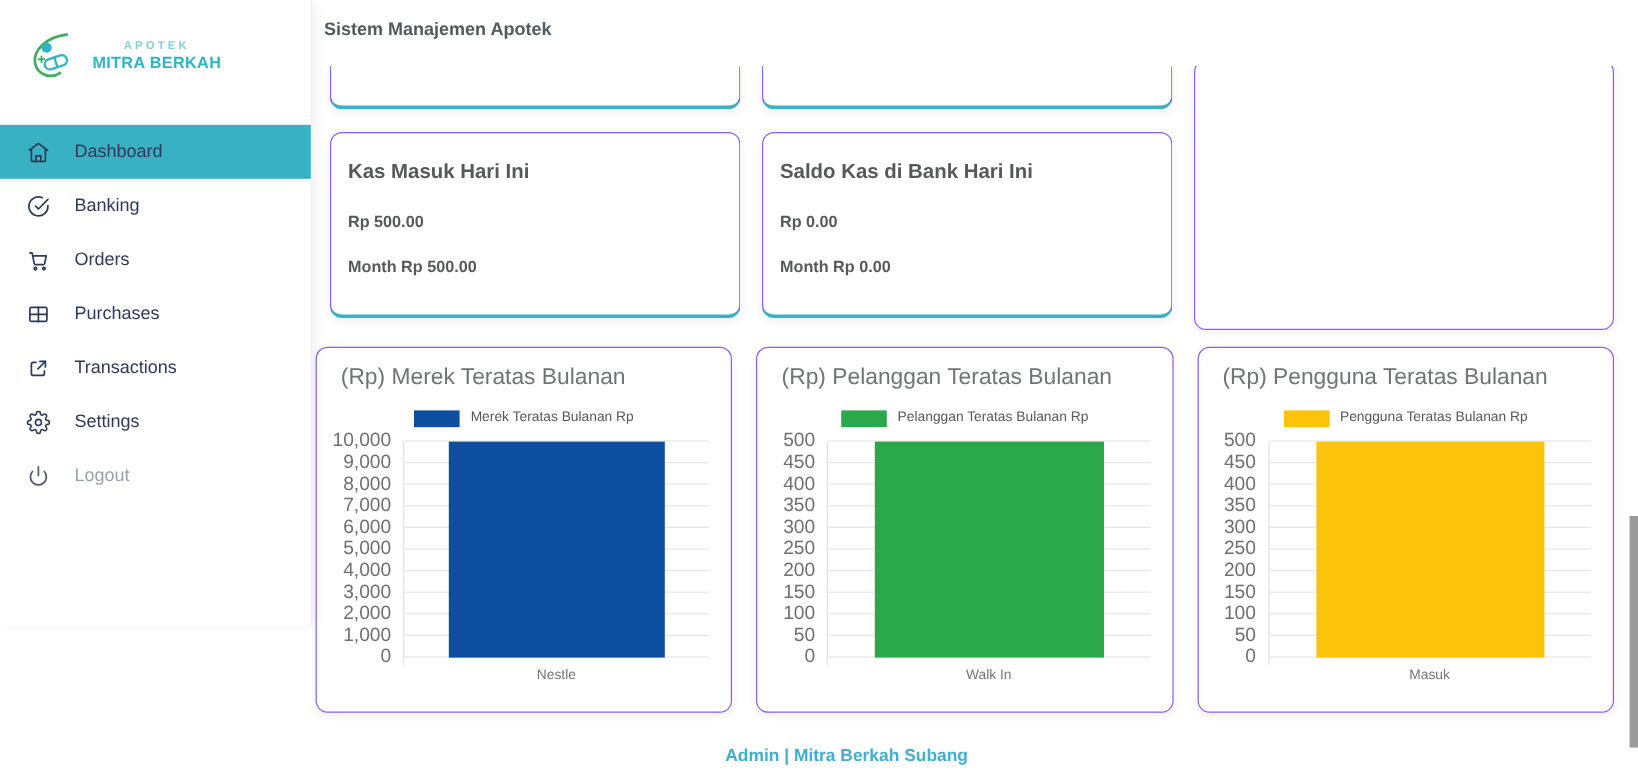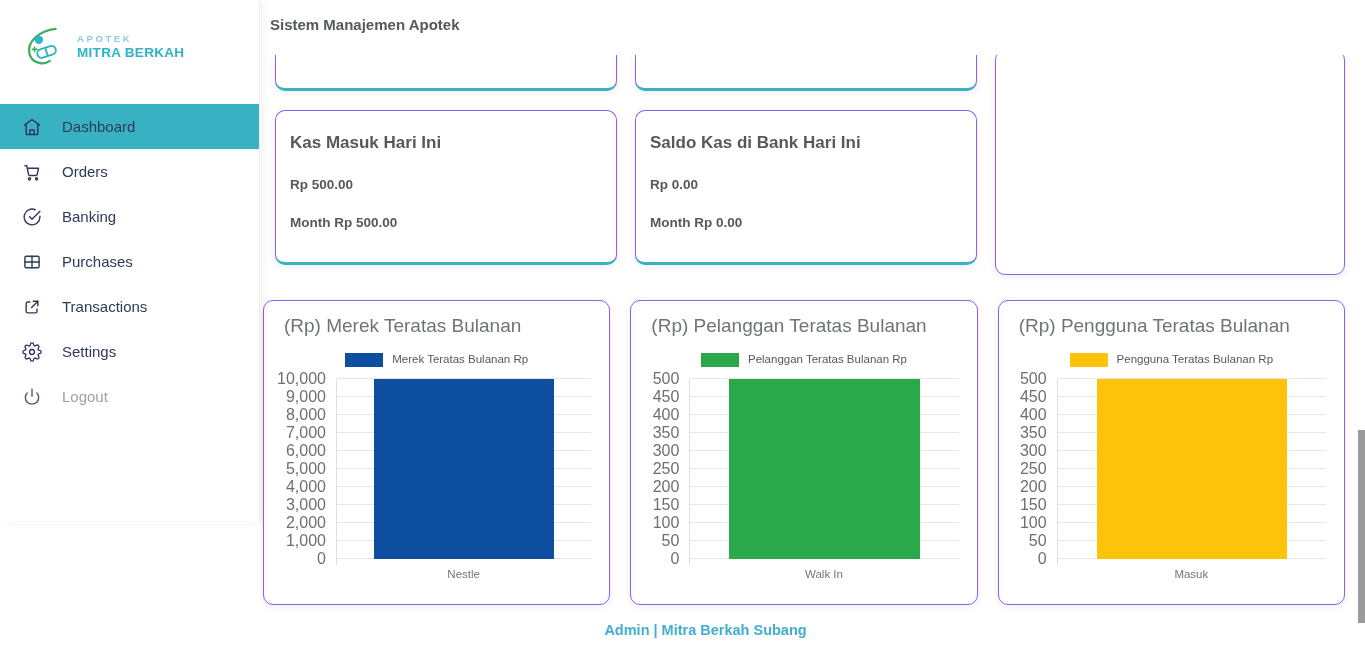--- a/index.html
+++ b/index.html
@@ -2,21 +2,21 @@
 <html style="--accent: #38b1c3; --sidebar_text: #2e3a59; --footer_link: #42aed0; --bar_blue: #0d4f9e; --bar_green: #2aa84a; --bar_yellow: #fcc30b;"><head>
 <meta charset="utf-8">
 <style>
   * { margin:0; padding:0; box-sizing:border-box; }
   html,body { width:1365px; height:645px; overflow:hidden; background:#fff;
     font-family:"Liberation Sans", sans-serif; }
   :root { --accent:#38b1c3; --sidebar_text:#2e3a59; --footer_link:#42aed0; }
 
   
   .sidebar { position:absolute; left:0; top:0; width:260px; height:521px; background:#fff;
-    border-right:1px solid #efefef; box-shadow:3px 0 10px rgba(0,0,0,.05); z-index:5; }
+    border-right:1px solid #efefef; box-shadow:3px 0 10px rgba(0,0,0,.05); z-index:5;text-align:center; }
   .logo-wrap { display:flex; align-items:center; margin:26px 0 0 24px; cursor:pointer; }
   .brand-text { display:flex; flex-direction:column; margin-left:7px; line-height:1.25; }
   .brand-top { font-size:9.5px; font-weight:600; letter-spacing:2.6px; color:#85cfd8; }
   .brand-bottom { font-size:13.5px; font-weight:bold; color:#2eb4c6; letter-spacing:.3px; }
   .menu { margin-top:36px; }
   .menu-item { display:flex; align-items:center; height:45px; padding-left:22px; gap:20px;
     color:var(--sidebar_text); font-size:15px; cursor:pointer; }
   .menu-item .icon { width:20px; height:20px; display:flex; align-items:center; }
   .menu-item.active { background:var(--accent); }
   .menu-item.logout { color:#98a1ae; }
@@ -36,21 +36,21 @@
     grid-template-rows:36px 155px; column-gap:18px; row-gap:19px; margin-left:12px; }
   .partial-card { border-radius:0 0 10px 10px; border-top:none;
     border-bottom:3px solid var(--accent); height:100%; }
   .stat-card { border-bottom:3px solid var(--accent); padding:22px 14px 0; }
   .stat-title { font-size:17px; font-weight:700; color:#57585a; }
   .stat-value { margin-top:24px; font-size:13.5px; font-weight:700; color:#57585a; }
   .stat-month { margin-top:23px; font-size:13.5px; font-weight:700; color:#57585a; }
   .tall-card { grid-column:3; grid-row:1 / span 2; align-self:start;
     margin-top:-5px; height:225px; }
 
-  .charts-grid { display:grid; grid-template-columns:1fr 1fr 1fr; gap:20px; margin-top:35px; }
+  .charts-grid { display:grid; grid-template-columns:1fr 1fr 1fr; gap:20px; margin-top:24px; }
   .chart-card { height:305px; padding:14px 18px 12px; }
   .chart-title { font-size:19px; font-weight:500; color:#707477; margin-left:2px; }
   .legend { display:flex; justify-content:center; align-items:flex-start; gap:9px; margin-top:16px; }
   .legend-swatch { width:38px; height:14px; }
   .legend-label { font-size:11.5px; color:#585858; }
   .chart-body { display:flex; margin-top:12px; height:180px; }
   .y-axis { position:relative; width:40px; }
   .wide-axis .y-axis { width:54px; }
   .ytick { position:absolute; right:10px; transform:translateY(50%); font-size:16px;
     color:#6f6f6f; white-space:nowrap; }
@@ -98,35 +98,35 @@
           <path d="M3 9.8 12 3l9 6.8"></path>
             <path d="M5 8.6V20a1 1 0 0 0 1 1h12a1 1 0 0 0 1-1V8.6"></path>
             <path d="M9.5 21v-5.5h5V21"></path>
         </svg>
       </span>
       <span>Dashboard</span>
     </div>
     <div class="menu-item">
       <span class="icon">
         <svg width="20" height="20" viewBox="0 0 24 24" fill="none" stroke="currentColor" stroke-width="1.7" stroke-linecap="round" stroke-linejoin="round">
+          <path d="M21.5 11.1V12a9.5 9.5 0 1 1-5.6-8.7"></path>
+            <polyline points="21.5 5 12 14.6 9.2 11.8"></polyline>
+        </svg>
+      </span>
+      <span>Banking</span>
+    </div>
+    <div class="menu-item">
+      <span class="icon">
+        <svg width="20" height="20" viewBox="0 0 24 24" fill="none" stroke="currentColor" stroke-width="1.7" stroke-linecap="round" stroke-linejoin="round">
           <circle cx="9" cy="20.2" r="1.3"></circle>
             <circle cx="17.5" cy="20.2" r="1.3"></circle>
           <path d="M3.5 4.5h2.2l2.1 10.4a1.6 1.6 0 0 0 1.6 1.3h7.3a1.6 1.6 0 0 0 1.6-1.3l1.5-7.4H6.2"></path>
         </svg>
       </span>
       <span>Orders</span>
-    </div>
-    <div class="menu-item">
-      <span class="icon">
-        <svg width="20" height="20" viewBox="0 0 24 24" fill="none" stroke="currentColor" stroke-width="1.7" stroke-linecap="round" stroke-linejoin="round">
-          <path d="M21.5 11.1V12a9.5 9.5 0 1 1-5.6-8.7"></path>
-            <polyline points="21.5 5 12 14.6 9.2 11.8"></polyline>
-        </svg>
-      </span>
-      <span>Banking</span>
     </div>
     <div class="menu-item">
       <span class="icon">
         <svg width="20" height="20" viewBox="0 0 24 24" fill="none" stroke="currentColor" stroke-width="1.7" stroke-linecap="round" stroke-linejoin="round">
           <rect x="3.5" y="5" width="17" height="14" rx="1.5"></rect>
             <line x1="3.5" y1="12" x2="20.5" y2="12"></line>
             <line x1="12" y1="5" x2="12" y2="19"></line>
         </svg>
       </span>
       <span>Purchases</span>

